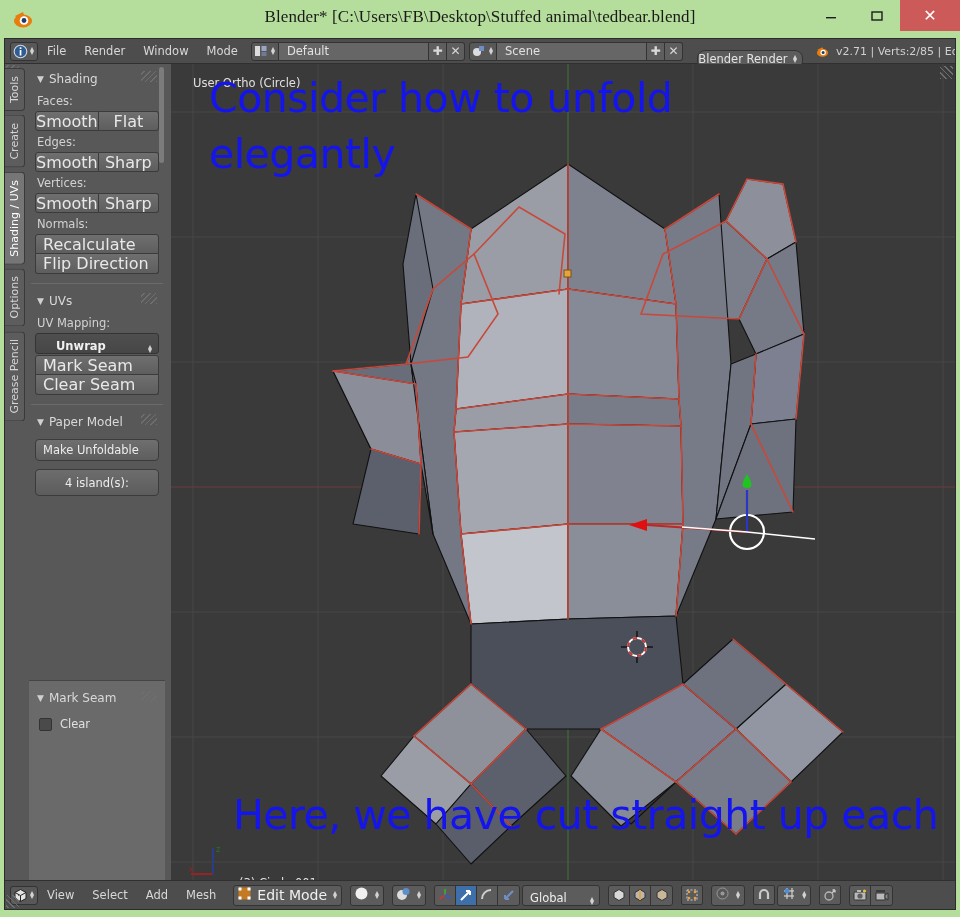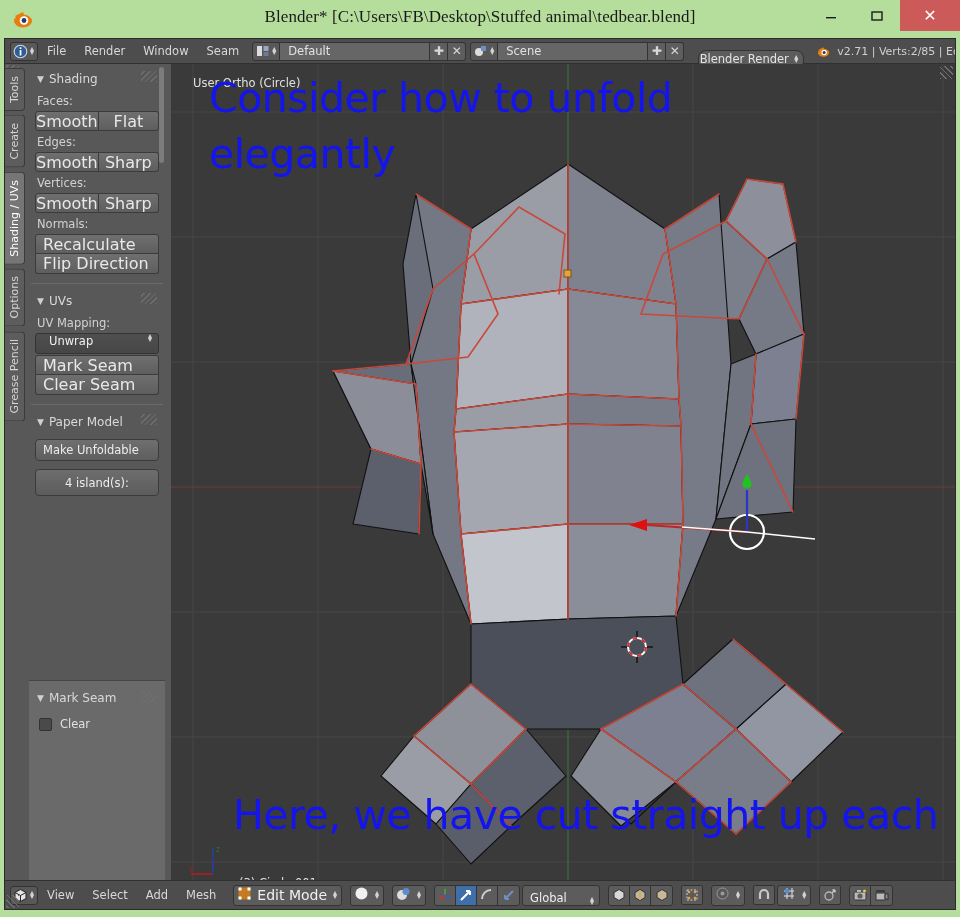--- a/index.html
+++ b/index.html
@@ -118,21 +118,21 @@
     display: flex; align-items: center; justify-content: center;
   }
   .bbtn.l { border-radius: 3px 0 0 3px; }
   .bbtn.r { border-radius: 0 3px 3px 0; border-left: none; }
   .bbtn.stackTop { border-radius: 3px 3px 0 0; }
   .bbtn.stackBot { border-radius: 0 0 3px 3px; border-top: none; }
   .bbtn.pad { justify-content: flex-start; padding-left: 7px; }
   .select-box {
     height: 21px; background: linear-gradient(#4f4f4f,#464646);
     border: 1px solid #343434; border-radius: 3px; color: #f0f0f0; font-size: 11.5px;
-    display: flex; align-items: flex-start; padding-left: 13px; position: relative;
+    display: flex; align-items: flex-end; padding-left: 20px; position: relative; font-weight: bold;
   }
   .select-box .spin { position: absolute; right: 5px; color: #cfcfcf; }
   .hr { height: 1px; background: #6b6b6b; margin: 9px 2px 2px 2px; }
   .wide-btn {
     height: 22px; background: linear-gradient(#6f6f6f,#5e5e5e);
     border: 1px solid #3b3b3b; border-radius: 4px; color: #ececec; font-size: 11.5px;
     display: flex; align-items: center; padding-left: 7px; margin-top: 6px;
   }
   .islands-btn {
     height: 27px; background: linear-gradient(#6d6d6d,#5c5c5c);
@@ -239,21 +239,21 @@
           </svg>
         </div>
         <div class="spin">
             <span>▴</span>
             <span>▾</span>
           </div>
       </div>
       <div class="menu-item">File</div>
       <div class="menu-item">Render</div>
       <div class="menu-item">Window</div>
-      <div class="menu-item">Seam</div>
+      <div class="menu-item">Mode</div>
 
       <div class="dd-block">
         <div class="dd-iconbox">
           <div class="editor-icon">
             <svg width="14" height="14" viewBox="0 0 14 14">
               <rect x="1" y="2" width="5" height="10" fill="#dcdcdc"></rect>
               <rect x="7.5" y="2" width="5" height="5" fill="#9aa6c4"></rect>
               <rect x="7.5" y="8" width="5" height="4" fill="#6f7a96"></rect>
             </svg>
           </div>

